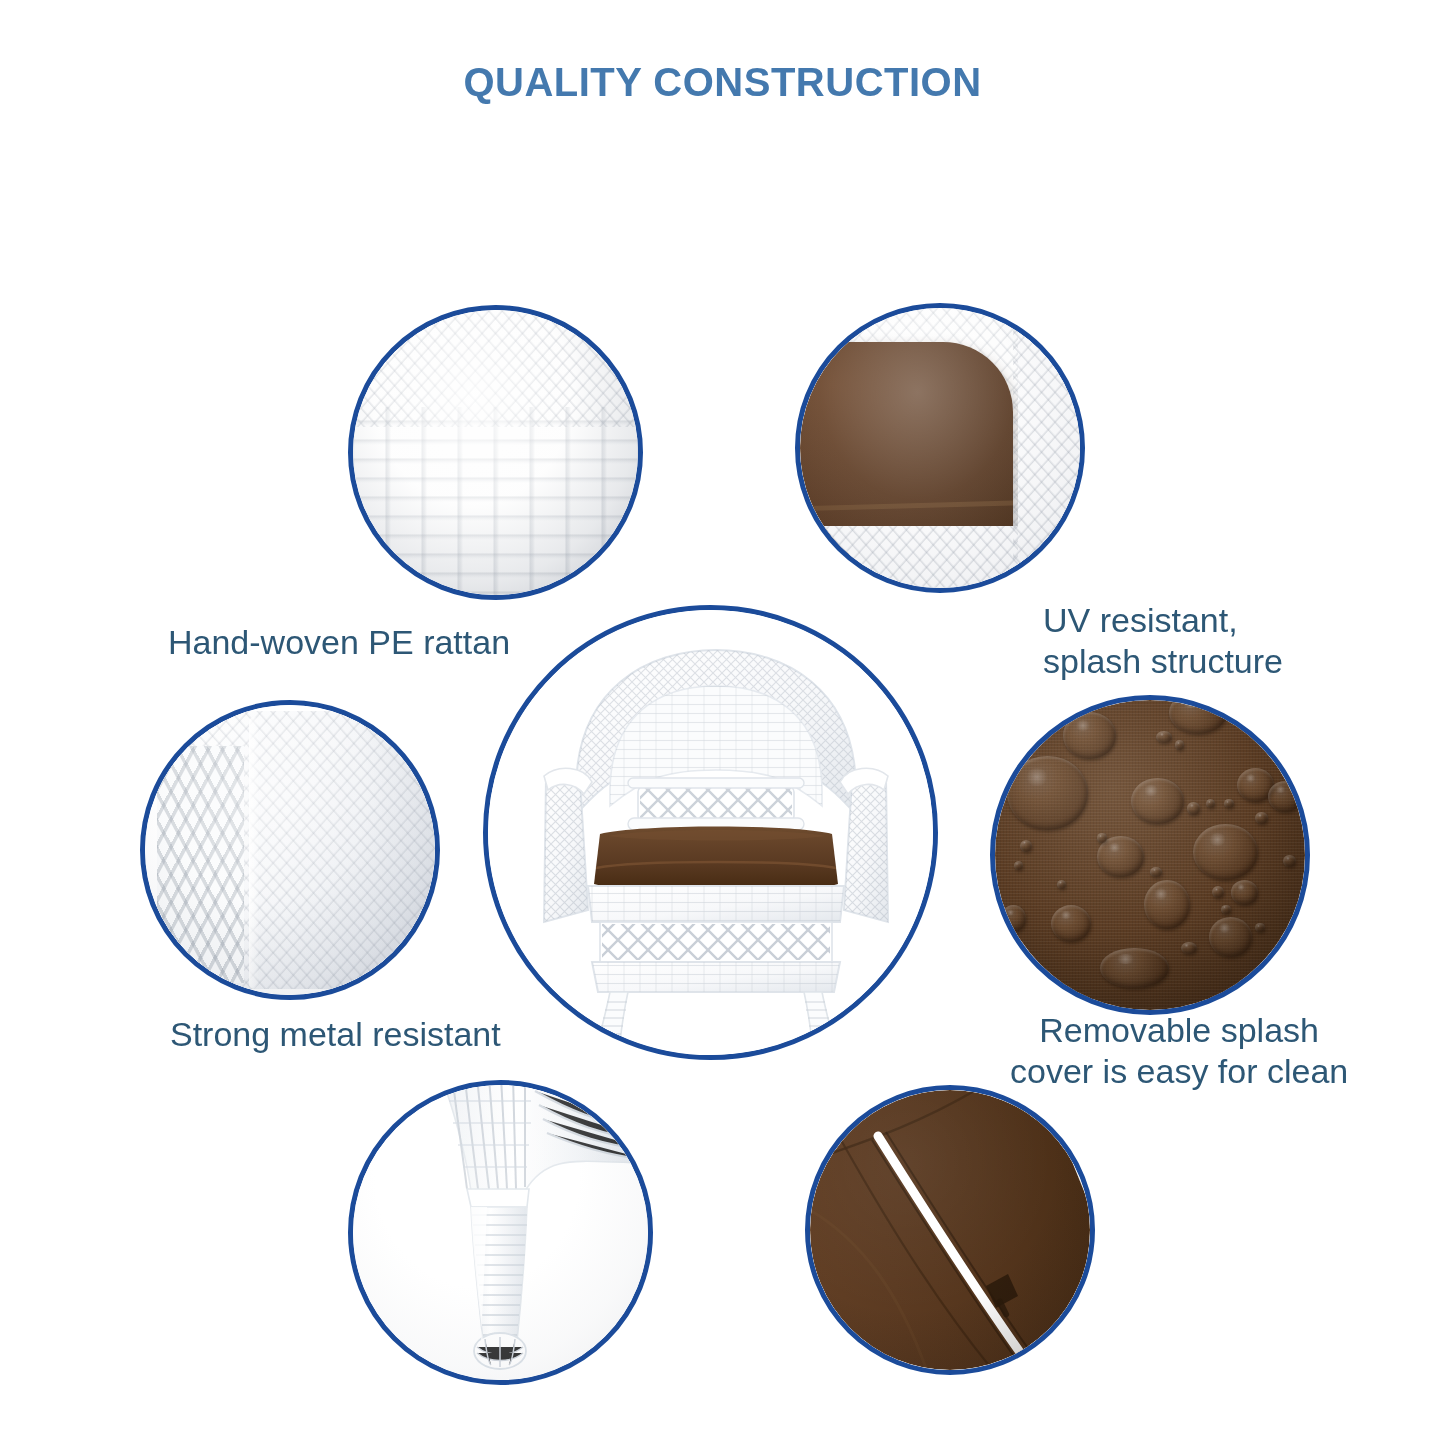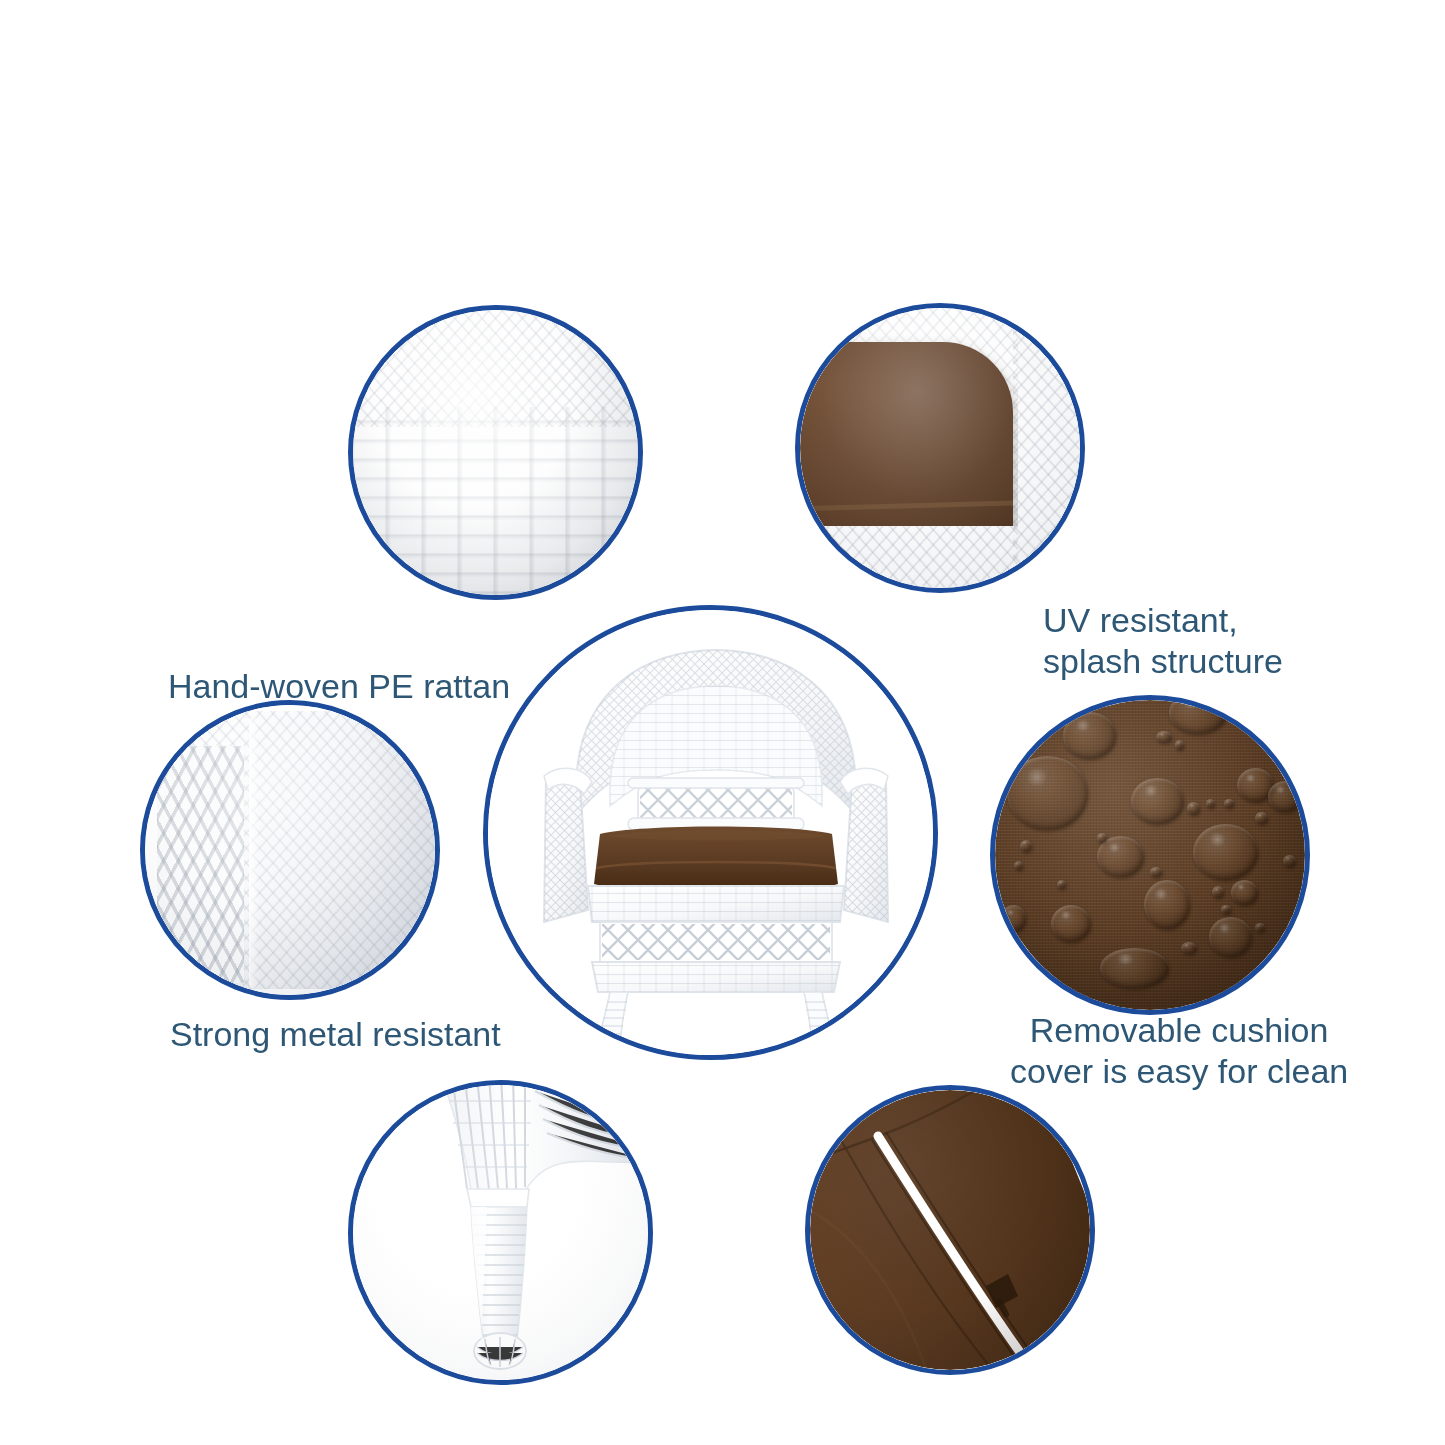--- a/index.html
+++ b/index.html
@@ -161,20 +161,21 @@
     width:30%; height:24%;
     border-radius:50%;
     background: radial-gradient(circle, rgba(255,255,255,0.22), rgba(255,255,255,0) 70%);
   }
 </style>
 </head>
 <body>
 
 <div id="stage">
 
+  <div class="title">QUALITY CONSTRUCTION</div>
 
 
   <div class="bubble" style="left:348px; top:305px; width:295px; height:295px;">
     <div class="inner">
       <div class="wicker-base"></div>
       <div class="mesh-a" style="top:-14%;height:55%;"></div>
       <div class="mesh-b" style="top:-14%;height:55%;"></div>
       <div class="weave-h" style="top:34%;"></div>
       <div class="weave-v" style="top:34%;"></div>
       <div class="shade-round"></div>
@@ -508,23 +509,23 @@
 
         <path d="M0 120 C 50 150, 90 200, 120 290" stroke="#7a5433" stroke-width="3" fill="none" opacity=".2"></path>
       </svg>
       <div style="position:absolute;inset:0;border-radius:50%;
                   background:radial-gradient(ellipse 85% 85% at 34% 26%,
                     rgba(255,255,255,0.06) 0%, rgba(0,0,0,0) 62%,
                     rgba(20,12,5,0.22) 100%);"></div>
     </div>
   </div>
 
-  <div class="caption" style="left:168px; top:666px;">Hand-woven PE rattan</div>
+  <div class="caption" style="left:168px; top:622px;">Hand-woven PE rattan</div>
 
   <div class="caption" style="left:1043px; top:600px; text-align:left;">UV resistant,
 splash structure</div>
 
   <div class="caption" style="left:170px; top:1014px;">Strong metal resistant</div>
 
-  <div class="caption" style="left:1010px; top:1010px; text-align:center;">Removable cushion
+  <div class="caption" style="left:1010px; top:1010px; text-align:center;">Removable splash
 cover is easy for clean</div>
 
 </div>
 
 </body></html>

